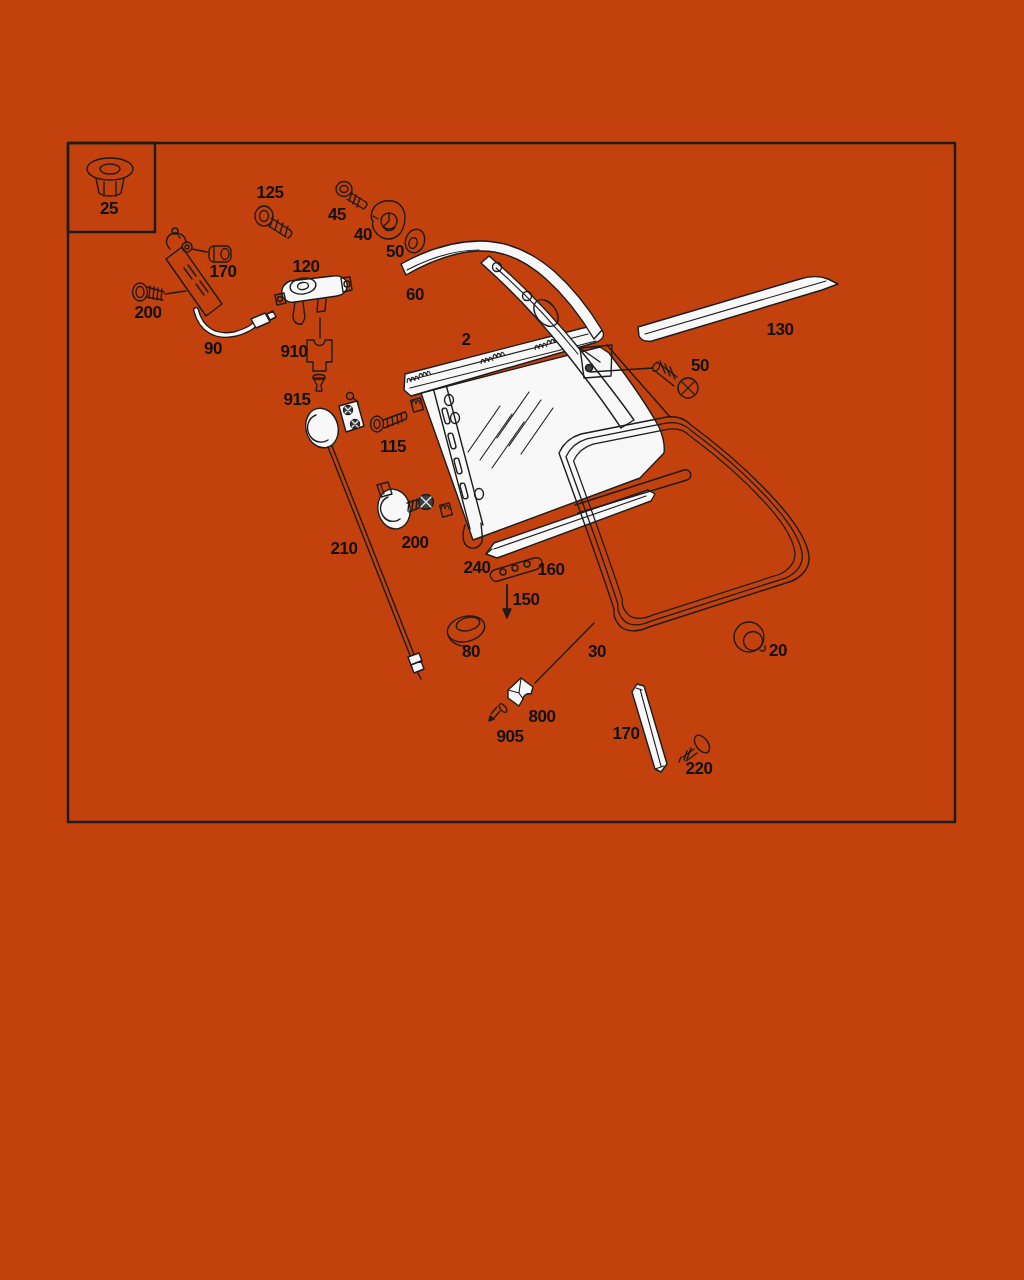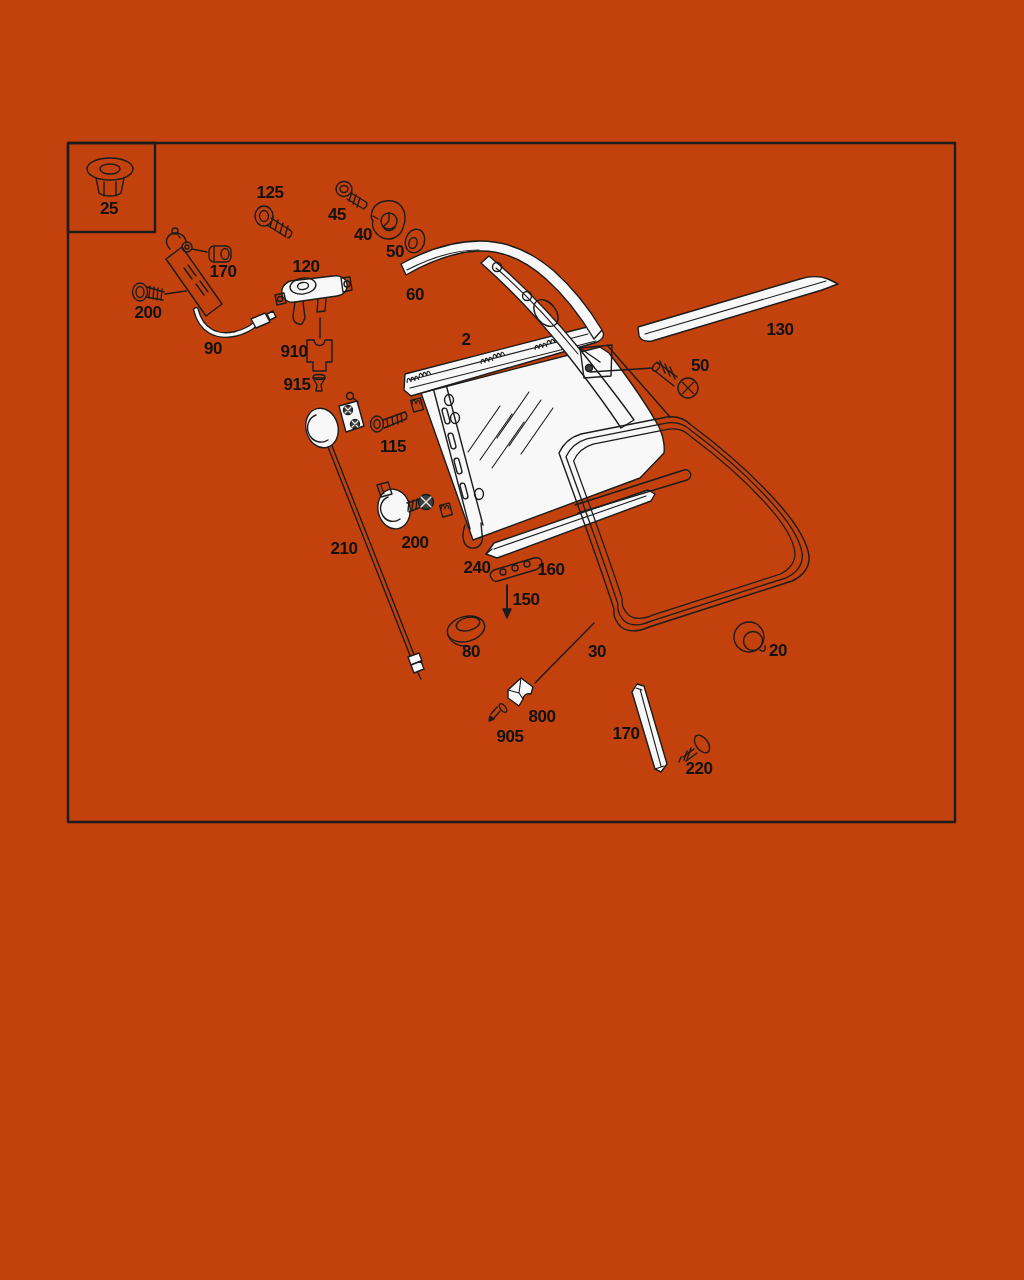--- a/index.html
+++ b/index.html
@@ -276,21 +276,21 @@
 <span class="lbl" style="left:270px;top:193px">125</span>
 <span class="lbl" style="left:337px;top:215px">45</span>
 <span class="lbl" style="left:363px;top:235px">40</span>
 <span class="lbl" style="left:395px;top:252px">50</span>
 <span class="lbl" style="left:415px;top:295px">60</span>
 <span class="lbl" style="left:223px;top:272px">170</span>
 <span class="lbl" style="left:148px;top:313px">200</span>
 <span class="lbl" style="left:306px;top:267px">120</span>
 <span class="lbl" style="left:213px;top:349px">90</span>
 <span class="lbl" style="left:294px;top:352px">910</span>
-<span class="lbl" style="left:297px;top:385px">915</span>
+<span class="lbl" style="left:297px;top:400px">915</span>
 <span class="lbl" style="left:466px;top:340px">2</span>
 <span class="lbl" style="left:780px;top:330px">130</span>
 <span class="lbl" style="left:700px;top:366px">50</span>
 <span class="lbl" style="left:393px;top:447px">115</span>
 <span class="lbl" style="left:344px;top:549px">210</span>
 <span class="lbl" style="left:415px;top:543px">200</span>
 <span class="lbl" style="left:477px;top:568px">240</span>
 <span class="lbl" style="left:551px;top:570px">160</span>
 <span class="lbl" style="left:526px;top:600px">150</span>
 <span class="lbl" style="left:471px;top:652px">80</span>

